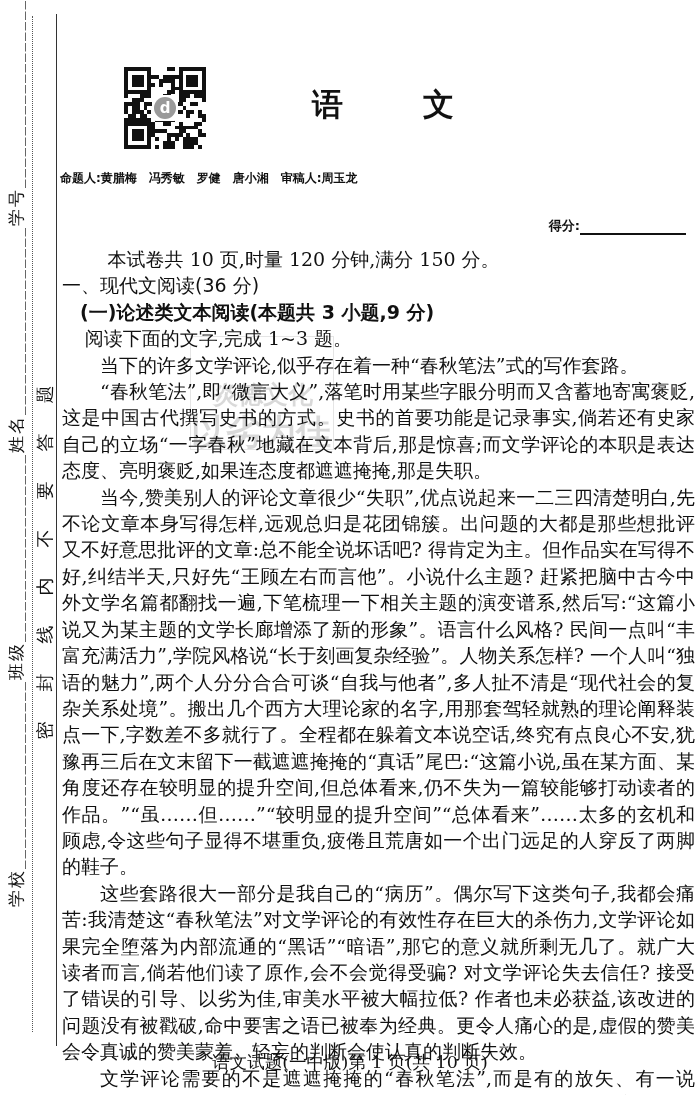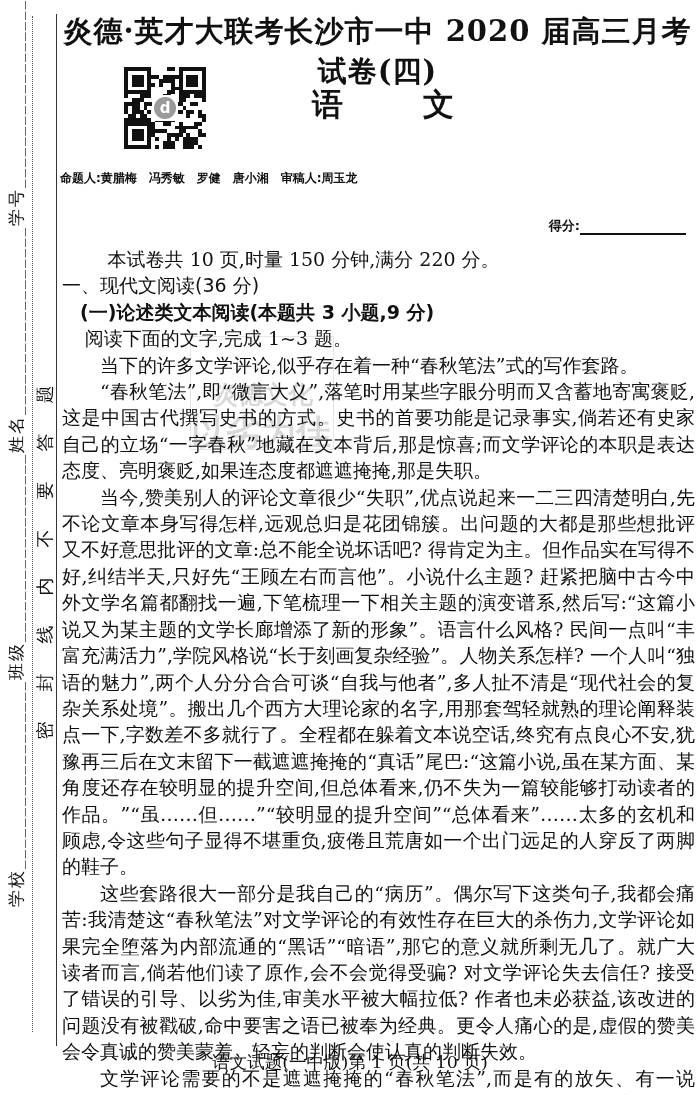--- a/index.html
+++ b/index.html
@@ -54,21 +54,20 @@
 
 <div class="page">
 
   <div class="rot-col fields-col">学校__________________班级__________________姓名__________________学号__________________</div>
   <div class="line-dotted"></div>
   <div class="seal-wrap">
     <div class="rot-col seal-col">密封线内不要答题</div>
   </div>
   <div class="line-solid"></div>
 
-  <div class="exam-title">炎德·英才大联考长沙市一中 2020 届高三月考试卷(四)</div>
 
   <div class="qr">
       <svg viewBox="0 0 21 21" width="82" height="84" shape-rendering="crispEdges">
         <rect x="11" y="0" width="1" height="1" fill="#111"></rect>
         <rect x="12" y="0" width="1" height="1" fill="#111"></rect>
         <rect x="7" y="2" width="1" height="1" fill="#111"></rect>
         <rect x="8" y="2" width="1" height="1" fill="#111"></rect>
         <rect x="10" y="2" width="1" height="1" fill="#111"></rect>
         <rect x="11" y="2" width="1" height="1" fill="#111"></rect>
         <rect x="12" y="2" width="1" height="1" fill="#111"></rect>
@@ -219,21 +218,21 @@
   <div class="score">
     <span class="score-label">得分:</span><span class="score-blank"></span>
   </div>
 
   <div class="watermark">
     <div class="wm1">炎德文化</div>
     <div class="wm3">以劣为佳</div>
   </div>
 
   <div class="content">
-    <p class="note">本试卷共 10 页,时量 150 分钟,满分 220 分。</p>
+    <p class="note">本试卷共 10 页,时量 120 分钟,满分 150 分。</p>
     <h2 class="sec-h">一、现代文阅读(36 分)</h2>
     <h3 class="sub-h">(一)论述类文本阅读(本题共 3 小题,9 分)</h3>
     <p class="instr">阅读下面的文字,完成 1~3 题。</p>
     <p class="para">当下的许多文学评论,似乎存在着一种“春秋笔法”式的写作套路。</p>
     <p class="para">“春秋笔法”,即“微言大义”,落笔时用某些字眼分明而又含蓄地寄寓褒贬,这是中国古代撰写史书的方式。史书的首要功能是记录事实,倘若还有史家自己的立场“一字春秋”地藏在文本背后,那是惊喜;而文学评论的本职是表达态度、亮明褒贬,如果连态度都遮遮掩掩,那是失职。</p>
     <p class="para">当今,赞美别人的评论文章很少“失职”,优点说起来一二三四清楚明白,先不论文章本身写得怎样,远观总归是花团锦簇。出问题的大都是那些想批评又不好意思批评的文章:总不能全说坏话吧? 得肯定为主。但作品实在写得不好,纠结半天,只好先“王顾左右而言他”。小说什么主题? 赶紧把脑中古今中外文学名篇都翻找一遍,下笔梳理一下相关主题的演变谱系,然后写:“这篇小说又为某主题的文学长廊增添了新的形象”。语言什么风格? 民间一点叫“丰富充满活力”,学院风格说“长于刻画复杂经验”。人物关系怎样? 一个人叫“独语的魅力”,两个人分分合合可谈“自我与他者”,多人扯不清是“现代社会的复杂关系处境”。搬出几个西方大理论家的名字,用那套驾轻就熟的理论阐释装点一下,字数差不多就行了。全程都在躲着文本说空话,终究有点良心不安,犹豫再三后在文末留下一截遮遮掩掩的“真话”尾巴:“这篇小说,虽在某方面、某角度还存在较明显的提升空间,但总体看来,仍不失为一篇较能够打动读者的作品。”“虽……但……”“较明显的提升空间”“总体看来”……太多的玄机和顾虑,令这些句子显得不堪重负,疲倦且荒唐如一个出门远足的人穿反了两脚的鞋子。</p>
     <p class="para">这些套路很大一部分是我自己的“病历”。偶尔写下这类句子,我都会痛苦:我清楚这“春秋笔法”对文学评论的有效性存在巨大的杀伤力,文学评论如果完全堕落为内部流通的“黑话”“暗语”,那它的意义就所剩无几了。就广大读者而言,倘若他们读了原作,会不会觉得受骗? 对文学评论失去信任? 接受了错误的引导、以劣为佳,审美水平被大幅拉低? 作者也未必获益,该改进的问题没有被戳破,命中要害之语已被奉为经典。更令人痛心的是,虚假的赞美会令真诚的赞美蒙羞、轻妄的判断会使认真的判断失效。</p>
     <p class="para">文学评论需要的不是遮遮掩掩的“春秋笔法”,而是有的放矢、有一说一、一针见血,这确实需要勇气。总体生态固然需要调整改进,但别忘了大气候是由无数小分子共同构成的,反躬自省、从自身尝试改变,是每一位评论者应有的担当。此外,评论家在准备提出批评意见时总会有顾虑,毕竟受困于审美惯性和眼界宽度,古今中外许多人错误地贬低过一些有价值的作品,伍尔夫对乔伊斯、海明威与福克纳彼此之间,都曾有过严厉甚至刻薄的批评言辞,而今,命中要害之语已被奉为经典,失之偏颇的观点,大多作为名人轶事一笑了之。我们所提出的观点、得下的结论难免会有失准之时,但这过错并非无</p>
   </div>
 

